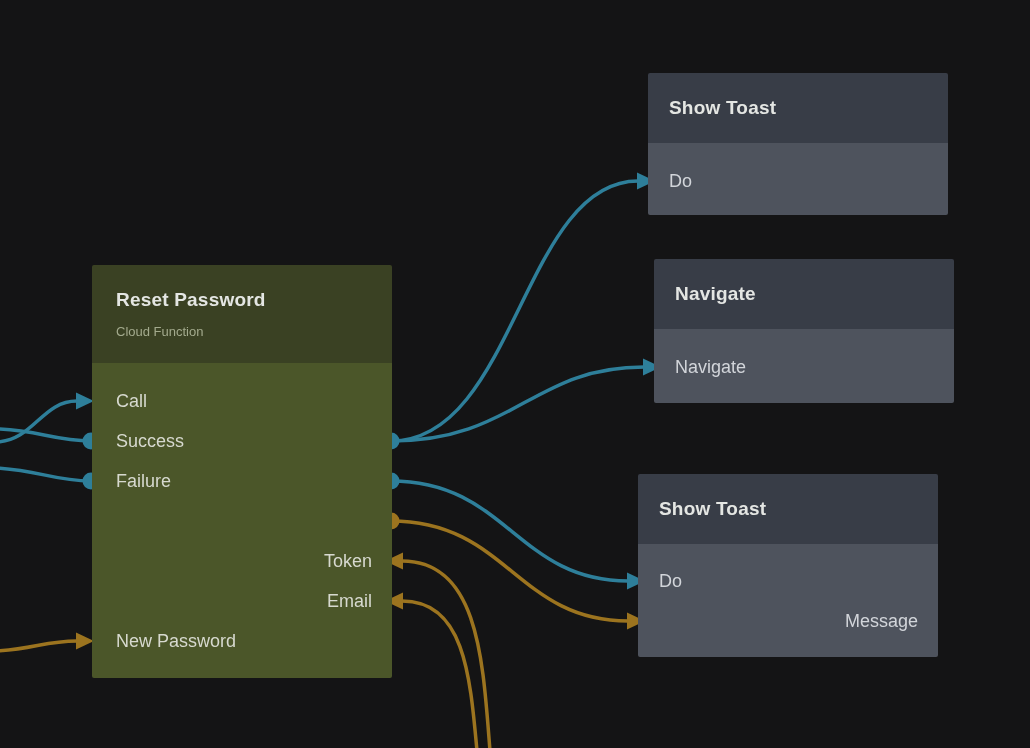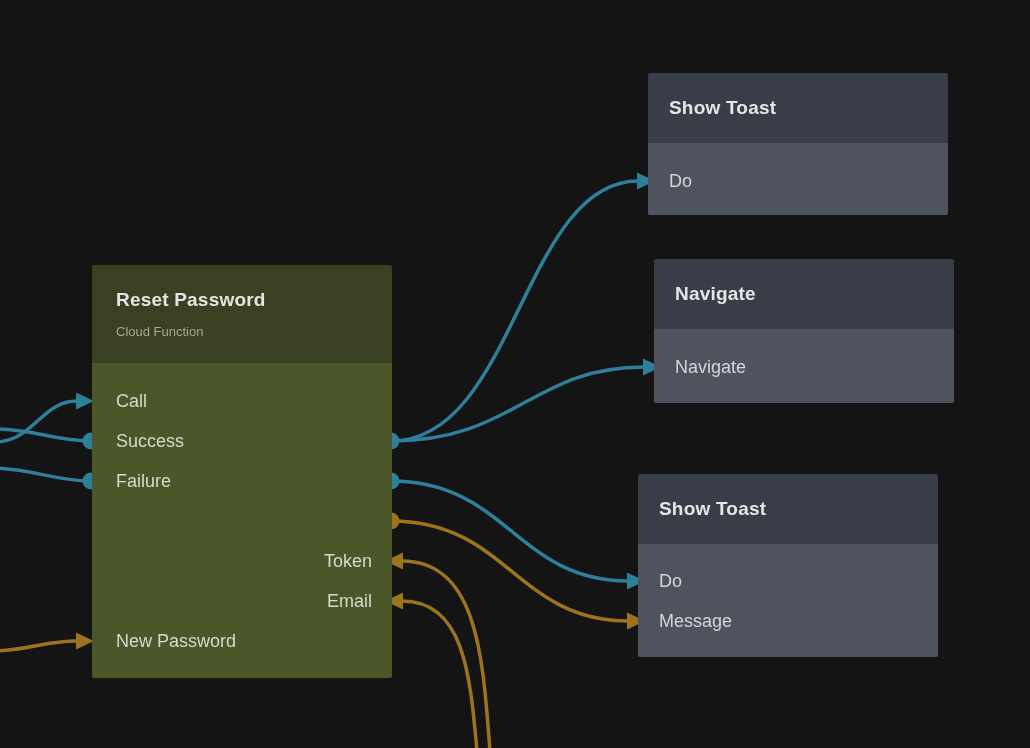--- a/index.html
+++ b/index.html
@@ -88,16 +88,16 @@
       <div class="body" style="height: 74px;">
         <div class="port left" style="top: 18px;">Navigate</div>
       </div>
     </div>
     <div class="node gray" style="left: 638px; top: 474px; width: 300px; height: 183px;">
       <div class="header" style="height: 70px;">
         <div class="title">Show Toast</div>
       </div>
       <div class="body" style="height: 113px;">
         <div class="port left" style="top: 17px;">Do</div>
-        <div class="port left" style="top: 57px;">Message</div>
+        <div class="port left" style="top: 57px; text-align: right;">Message</div>
       </div>
     </div>
   </div>
 
 </body></html>

